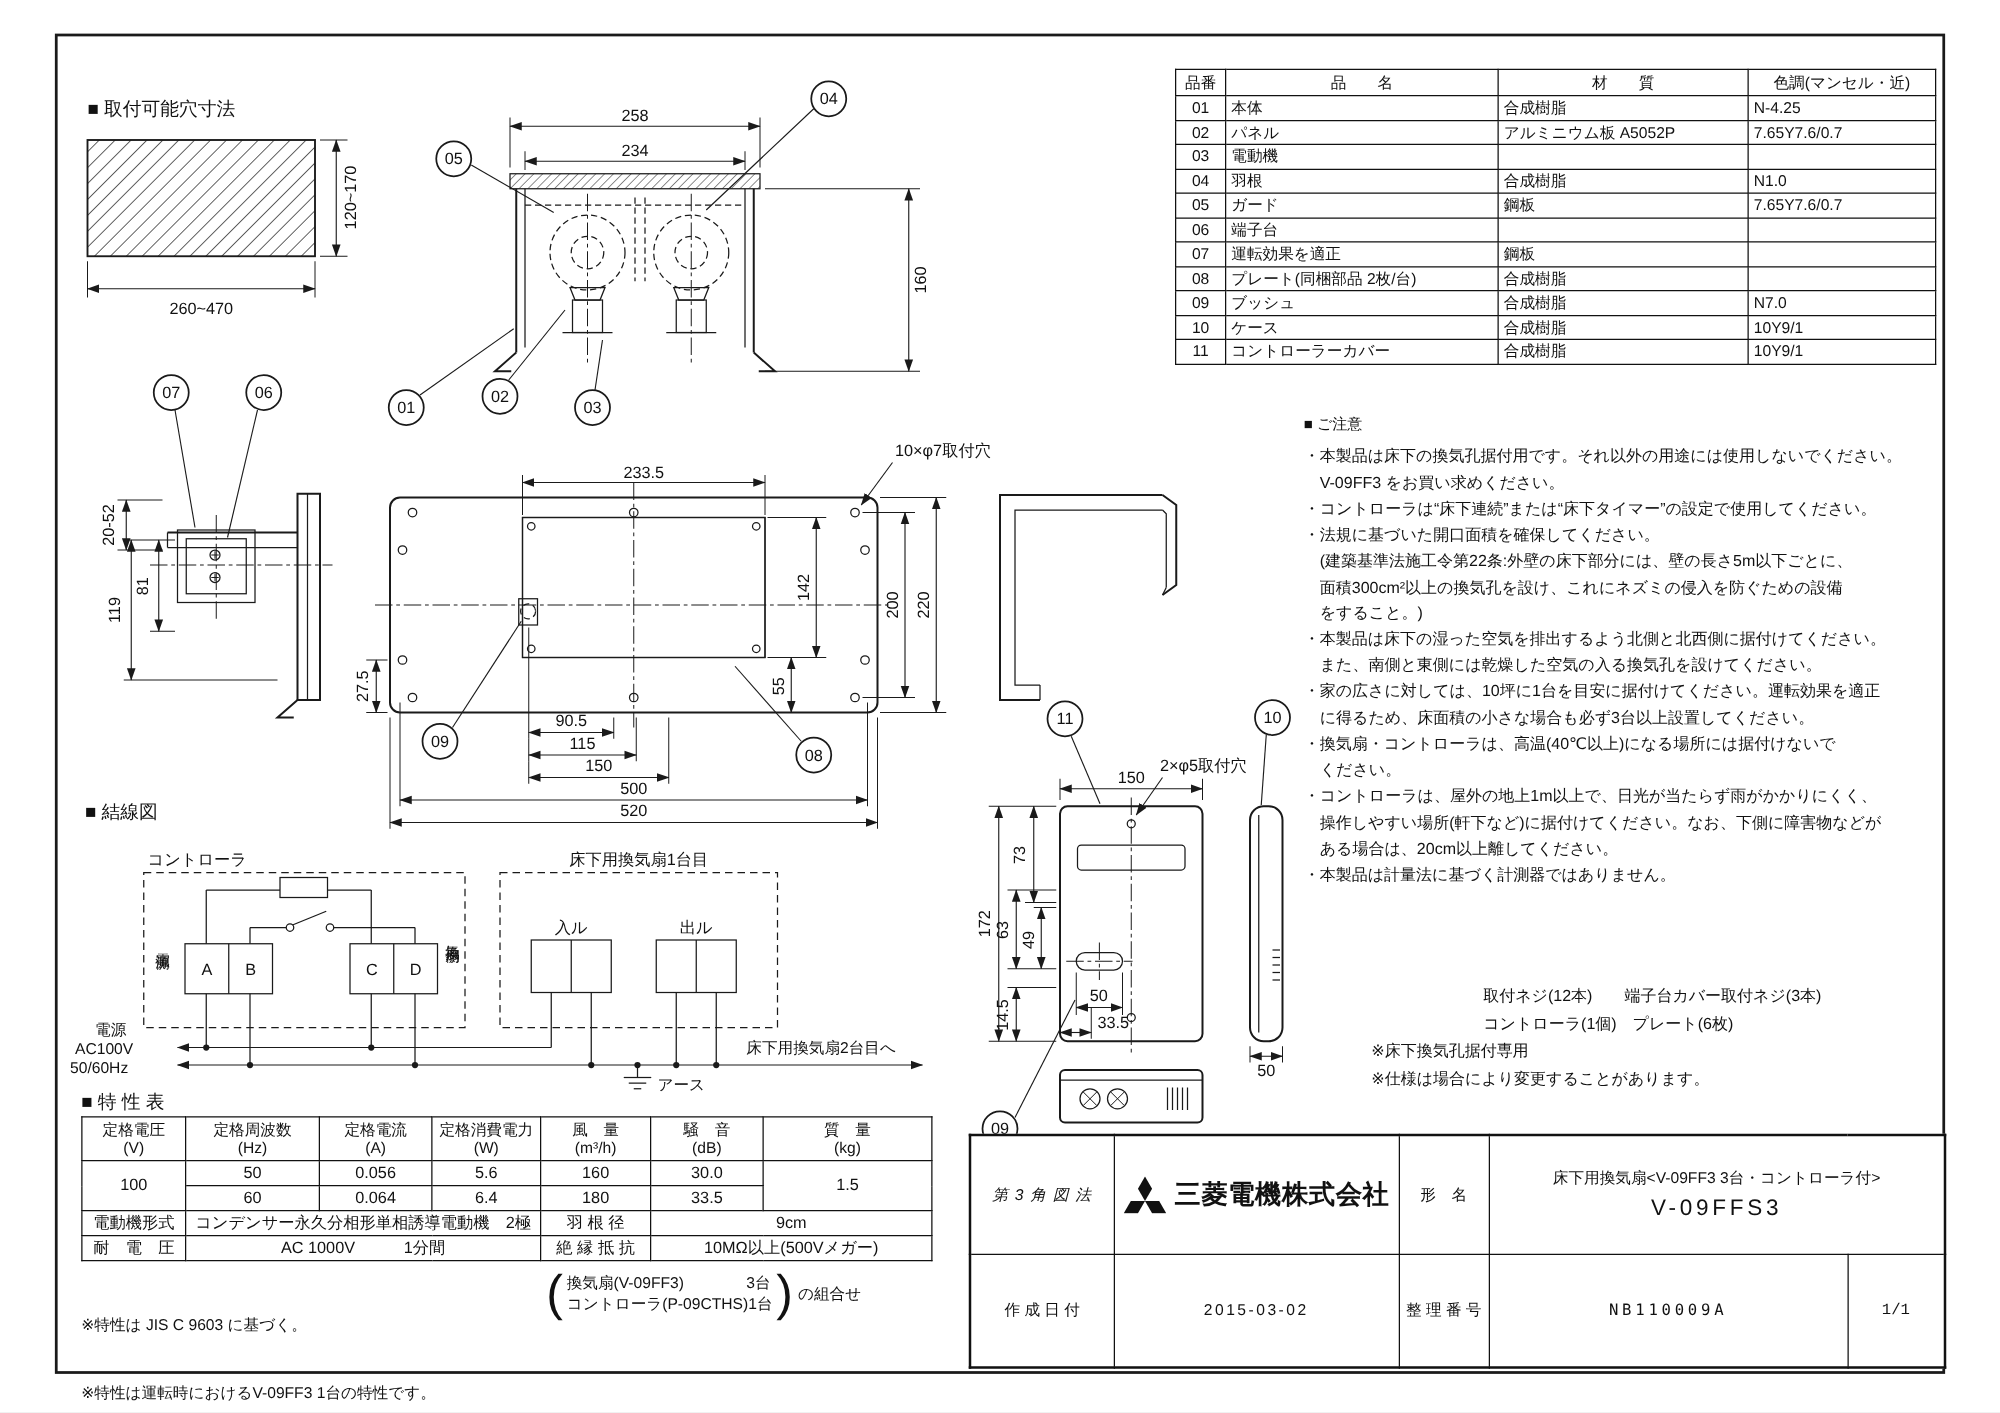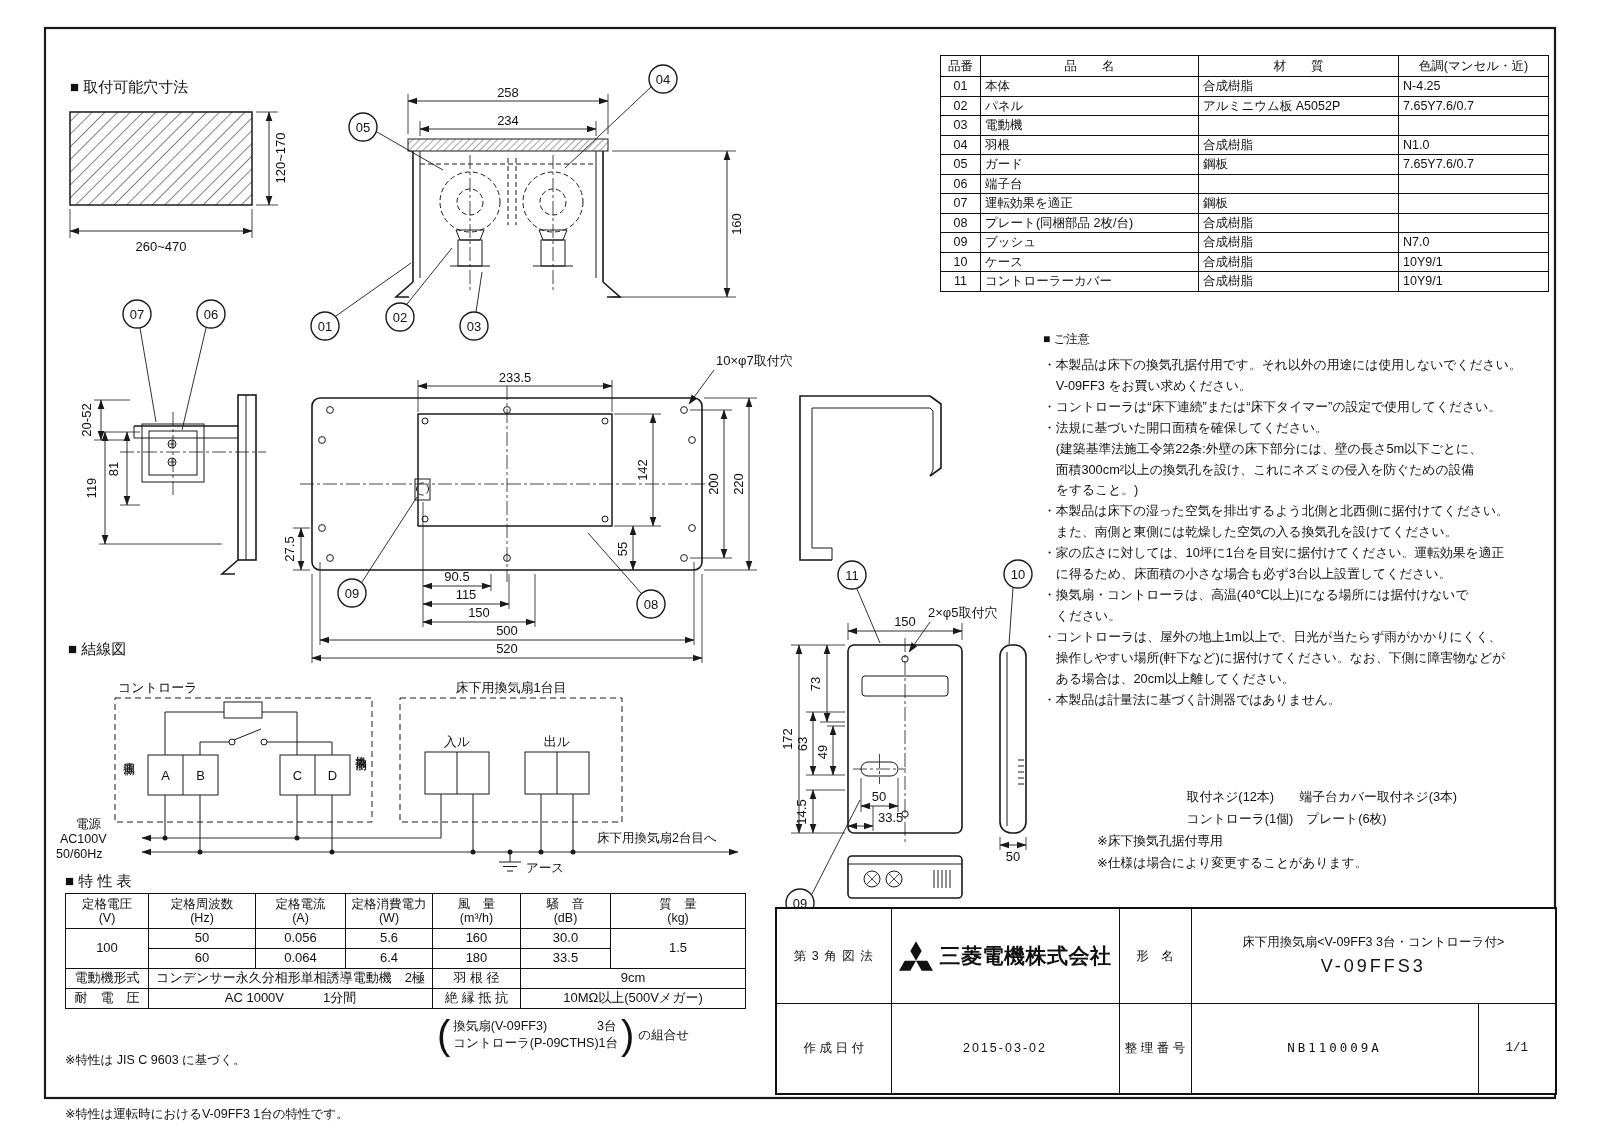--- a/index.html
+++ b/index.html
@@ -43,21 +43,21 @@
   table.spec td { height:19px; text-align:center; font-size:13px; }
   .spec-foot { display:flex; margin-top:6px; align-items:flex-start; }
   .foot-left { width:372px; font-size:12.5px; line-height:18px; white-space:pre; }
   .combo { display:flex; align-items:center; font-size:12.5px; }
   .combo .paren { font-size:40px; font-weight:300; line-height:40px; }
   .combo .lines { display:inline-flex; flex-direction:column; line-height:17px; padding:0 3px; white-space:pre; }
   .combo .suffix { margin-left:4px;text-align:center; }
 
   table.tb { border:2.2px solid #111; }
   table.tb td { border:1.4px solid #111; text-align:center; }
-  .tb-proj { font-size:15px; letter-spacing:1px; }
+  .tb-proj { font-size:15px; letter-spacing:1px;font-style:italic; }
   .tb-lab  { font-size:14.5px; }
   .tb-logo { }
   .logo-wrap { display:flex; align-items:center; justify-content:center; gap:7px; }
   .tb-company { font-size:21px; font-weight:bold; letter-spacing:0.5px; }
   .tb-prod { font-size:12.5px; margin-bottom:6px; }
   .tb-model { font-size:18px; letter-spacing:3px; }
   .tb-date { font-size:18px; letter-spacing:2px; }
   .tb-num { font-family:"DejaVu Sans Mono","Liberation Mono",monospace; font-size:40px; font-weight:bold; letter-spacing:3px; }
   .tb-page { font-size:16px;font-family:Liberation Mono, monospace; }
 

